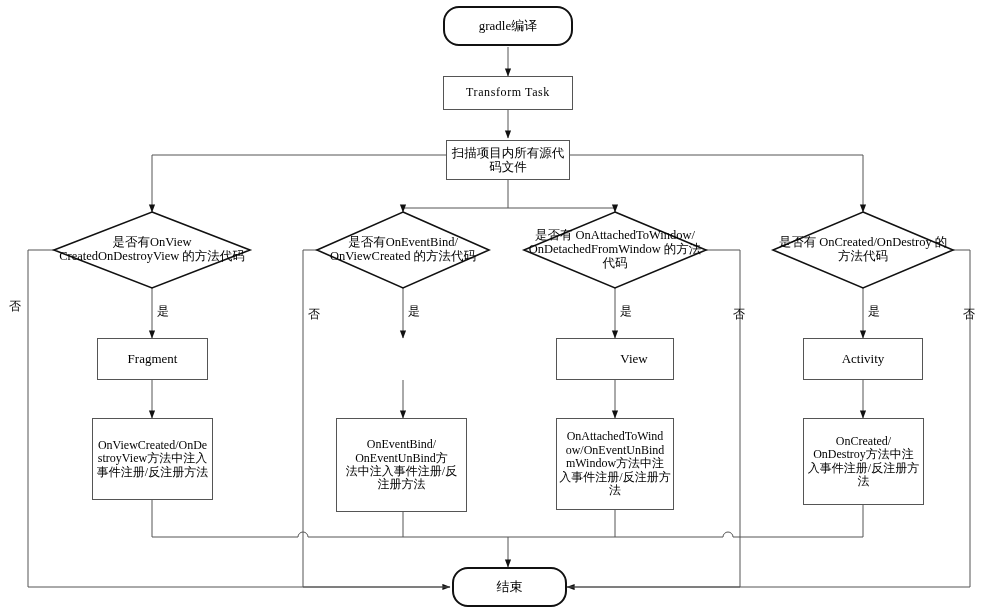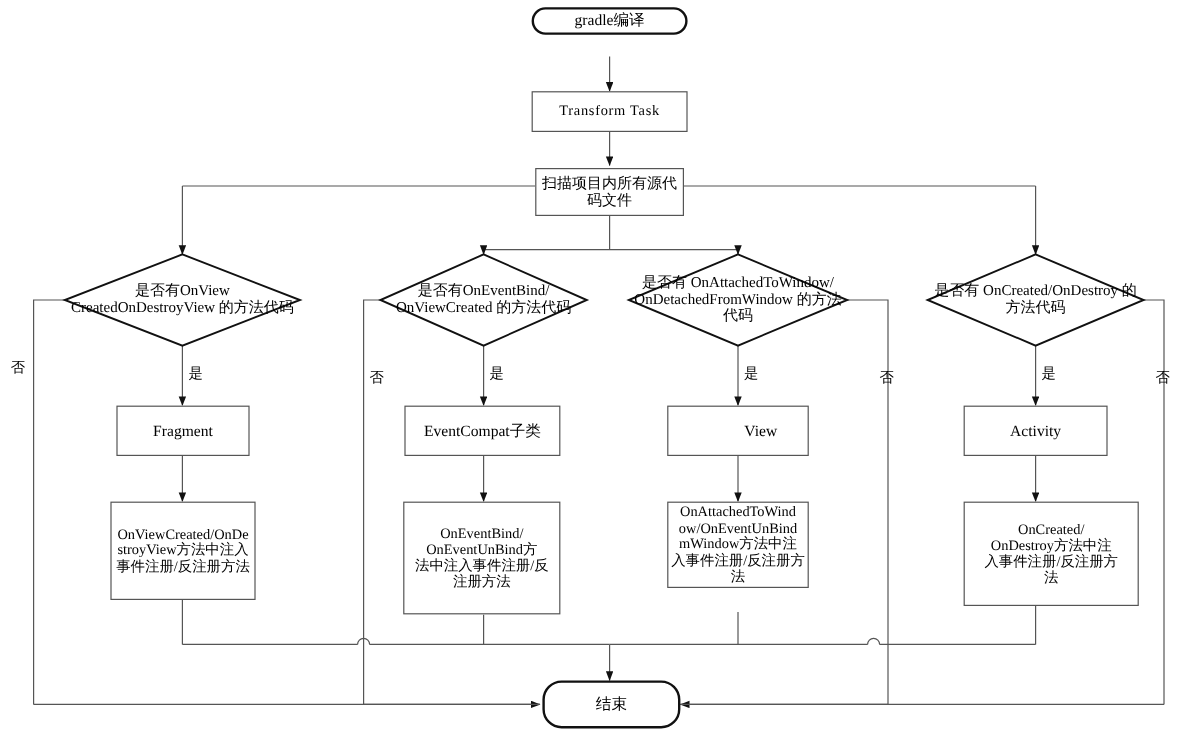--- a/index.html
+++ b/index.html
@@ -143,21 +143,21 @@
     </g>
 
     <g stroke="#111" stroke-width="1.6" fill="#ffffff">
       <polygon points="152,212 250,250 152,288 54,250"></polygon>
       <polygon points="403,212 489,250 403,288 317,250"></polygon>
       <polygon points="615,212 706,250 615,288 524,250"></polygon>
       <polygon points="863,212 953,250 863,288 773,250"></polygon>
     </g>
   </svg>
 
-  <div class="node term t-start" style="left:443px;top:6px;width:130px;height:23px;">
+  <div class="node term t-start" style="left:443px;top:6px;width:130px;height:40px;">
     <span>gradle编译</span>
   </div>
 
   <div class="node proc t-task" style="left:443px;top:76px;width:130px;height:34px;">
     <span>Transform Task</span>
   </div>
 
   <div class="node proc t-scan" style="left:446px;top:140px;width:124px;height:40px;">
     <span>扫描项目内所有源代码文件</span>
   </div>
@@ -200,23 +200,20 @@
       <span>的方法代码</span>
     </div>
   </div>
   <div class="edgelabel" style="left:868px;top:305px;">是</div>
   <div class="edgelabel" style="left:963px;top:308px;">否</div>
 
   <div class="node proc t-mid" style="left:97px;top:338px;width:111px;height:42px;">
     <span>Fragment</span>
   </div>
 
-  <div class="node proc t-mid" style="left:337px;top:338px;width:130px;height:42px;">
-    <span>EventCompat子类</span>
-  </div>
 
   <div class="node proc t-mid" style="left:556px;top:338px;width:118px;height:42px;padding-left:40px;">
     <span>View</span>
   </div>
 
   <div class="node proc t-mid" style="left:803px;top:338px;width:120px;height:42px;">
     <span>Activity</span>
   </div>
 
   <div class="node proc t-leaf" style="left:92px;top:418px;width:121px;height:82px;">
@@ -229,31 +226,31 @@
 
   <div class="node proc t-leaf" style="left:336px;top:418px;width:131px;height:94px;">
     <div style="width:100%">
       <span>OnEventBind/</span>
       <span>OnEventUnBind方</span>
       <span>法中注入事件注册/反</span>
       <span>注册方法</span>
     </div>
   </div>
 
-  <div class="node proc t-leaf" style="left:556px;top:418px;width:118px;height:72px;">
+  <div class="node proc t-leaf" style="left:556px;top:418px;width:118px;height:92px;">
     <div style="width:100%">
       <span>OnAttachedToWind</span>
       <span>ow/OnEventUnBind</span>
       <span>mWindow方法中注</span>
       <span>入事件注册/反注册方</span>
       <span>法</span>
     </div>
   </div>
 
-  <div class="node proc t-leaf" style="left:803px;top:418px;width:146px;height:87px;">
+  <div class="node proc t-leaf" style="left:803px;top:418px;width:121px;height:87px;">
     <div style="width:100%">
       <span>OnCreated/</span>
       <span>OnDestroy方法中注</span>
       <span>入事件注册/反注册方</span>
       <span>法</span>
     </div>
   </div>
 
   <div class="node term t-end" style="left:452px;top:567px;width:115px;height:40px;">
     <span>结束</span>

